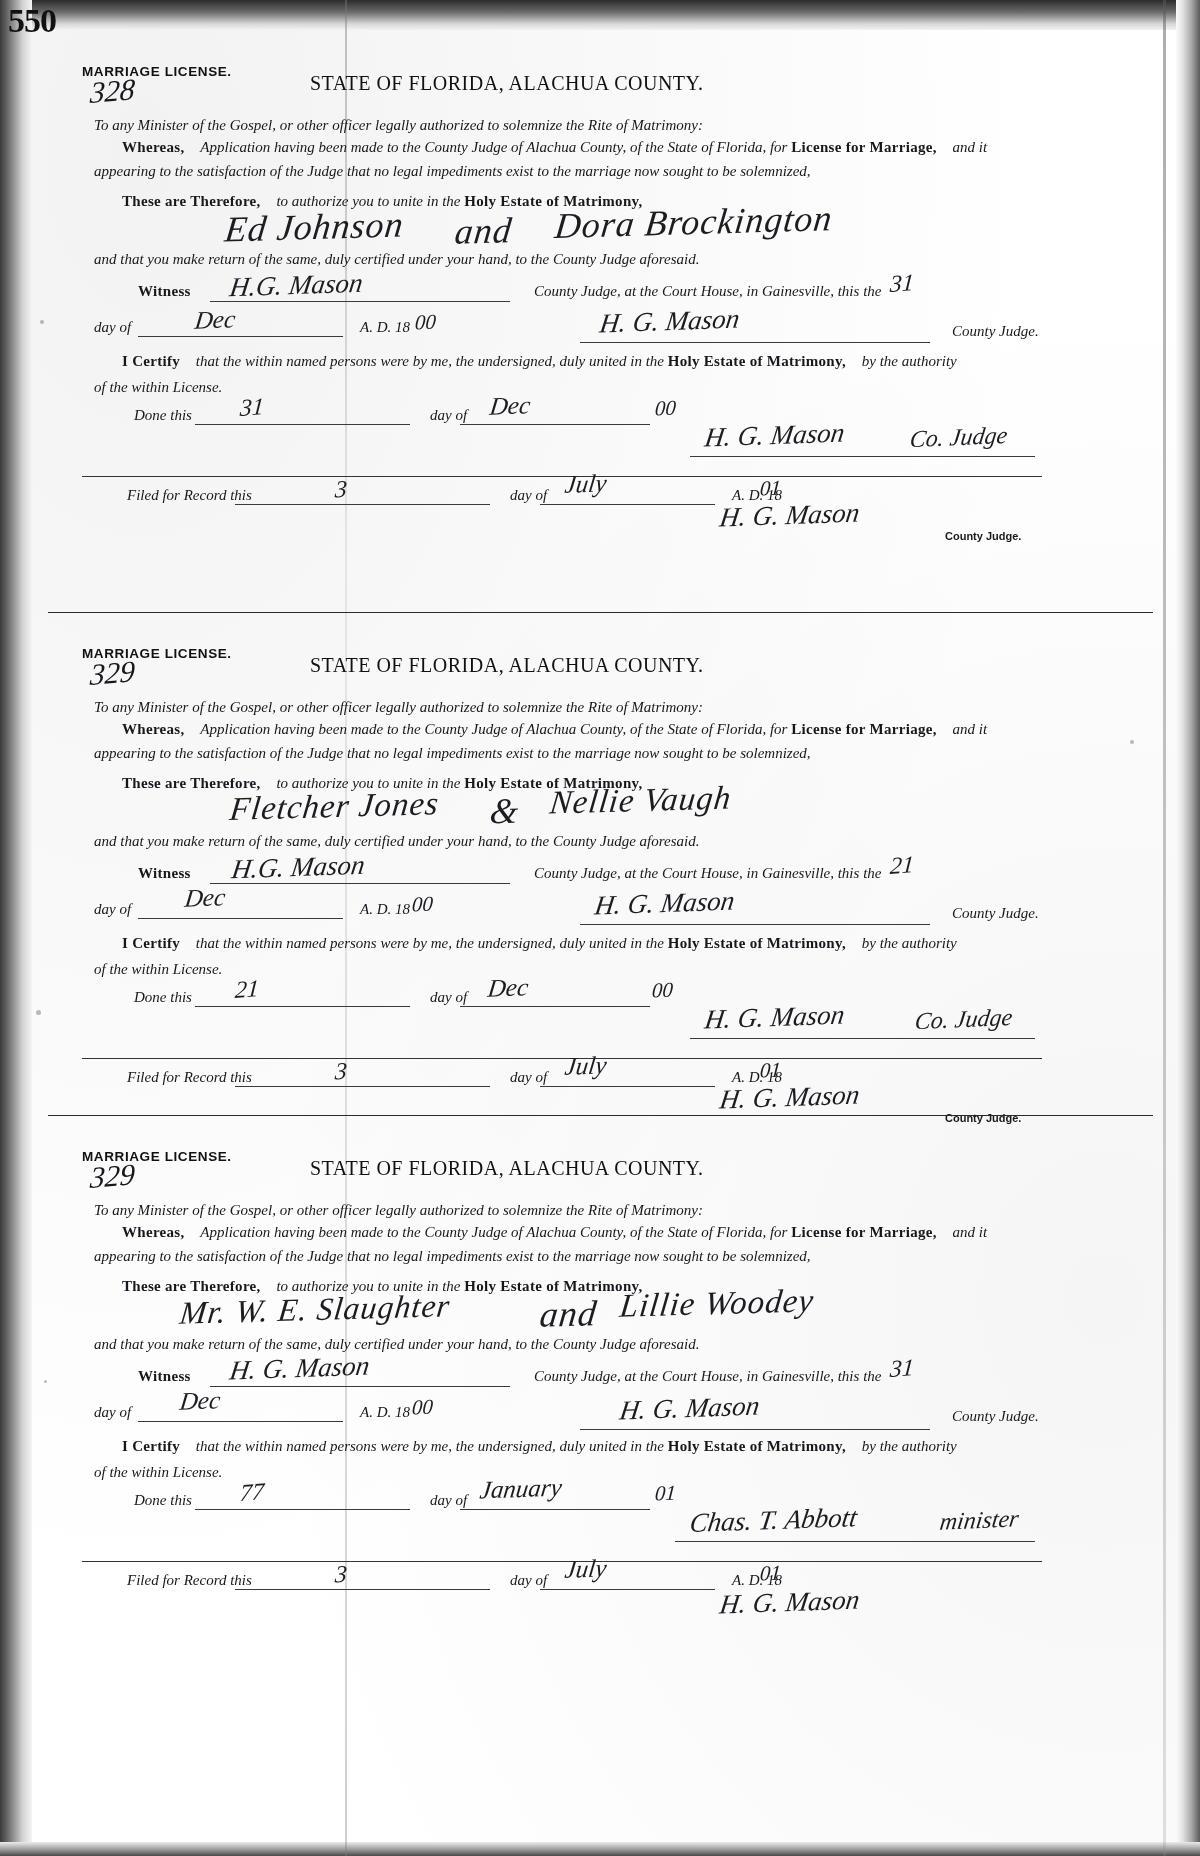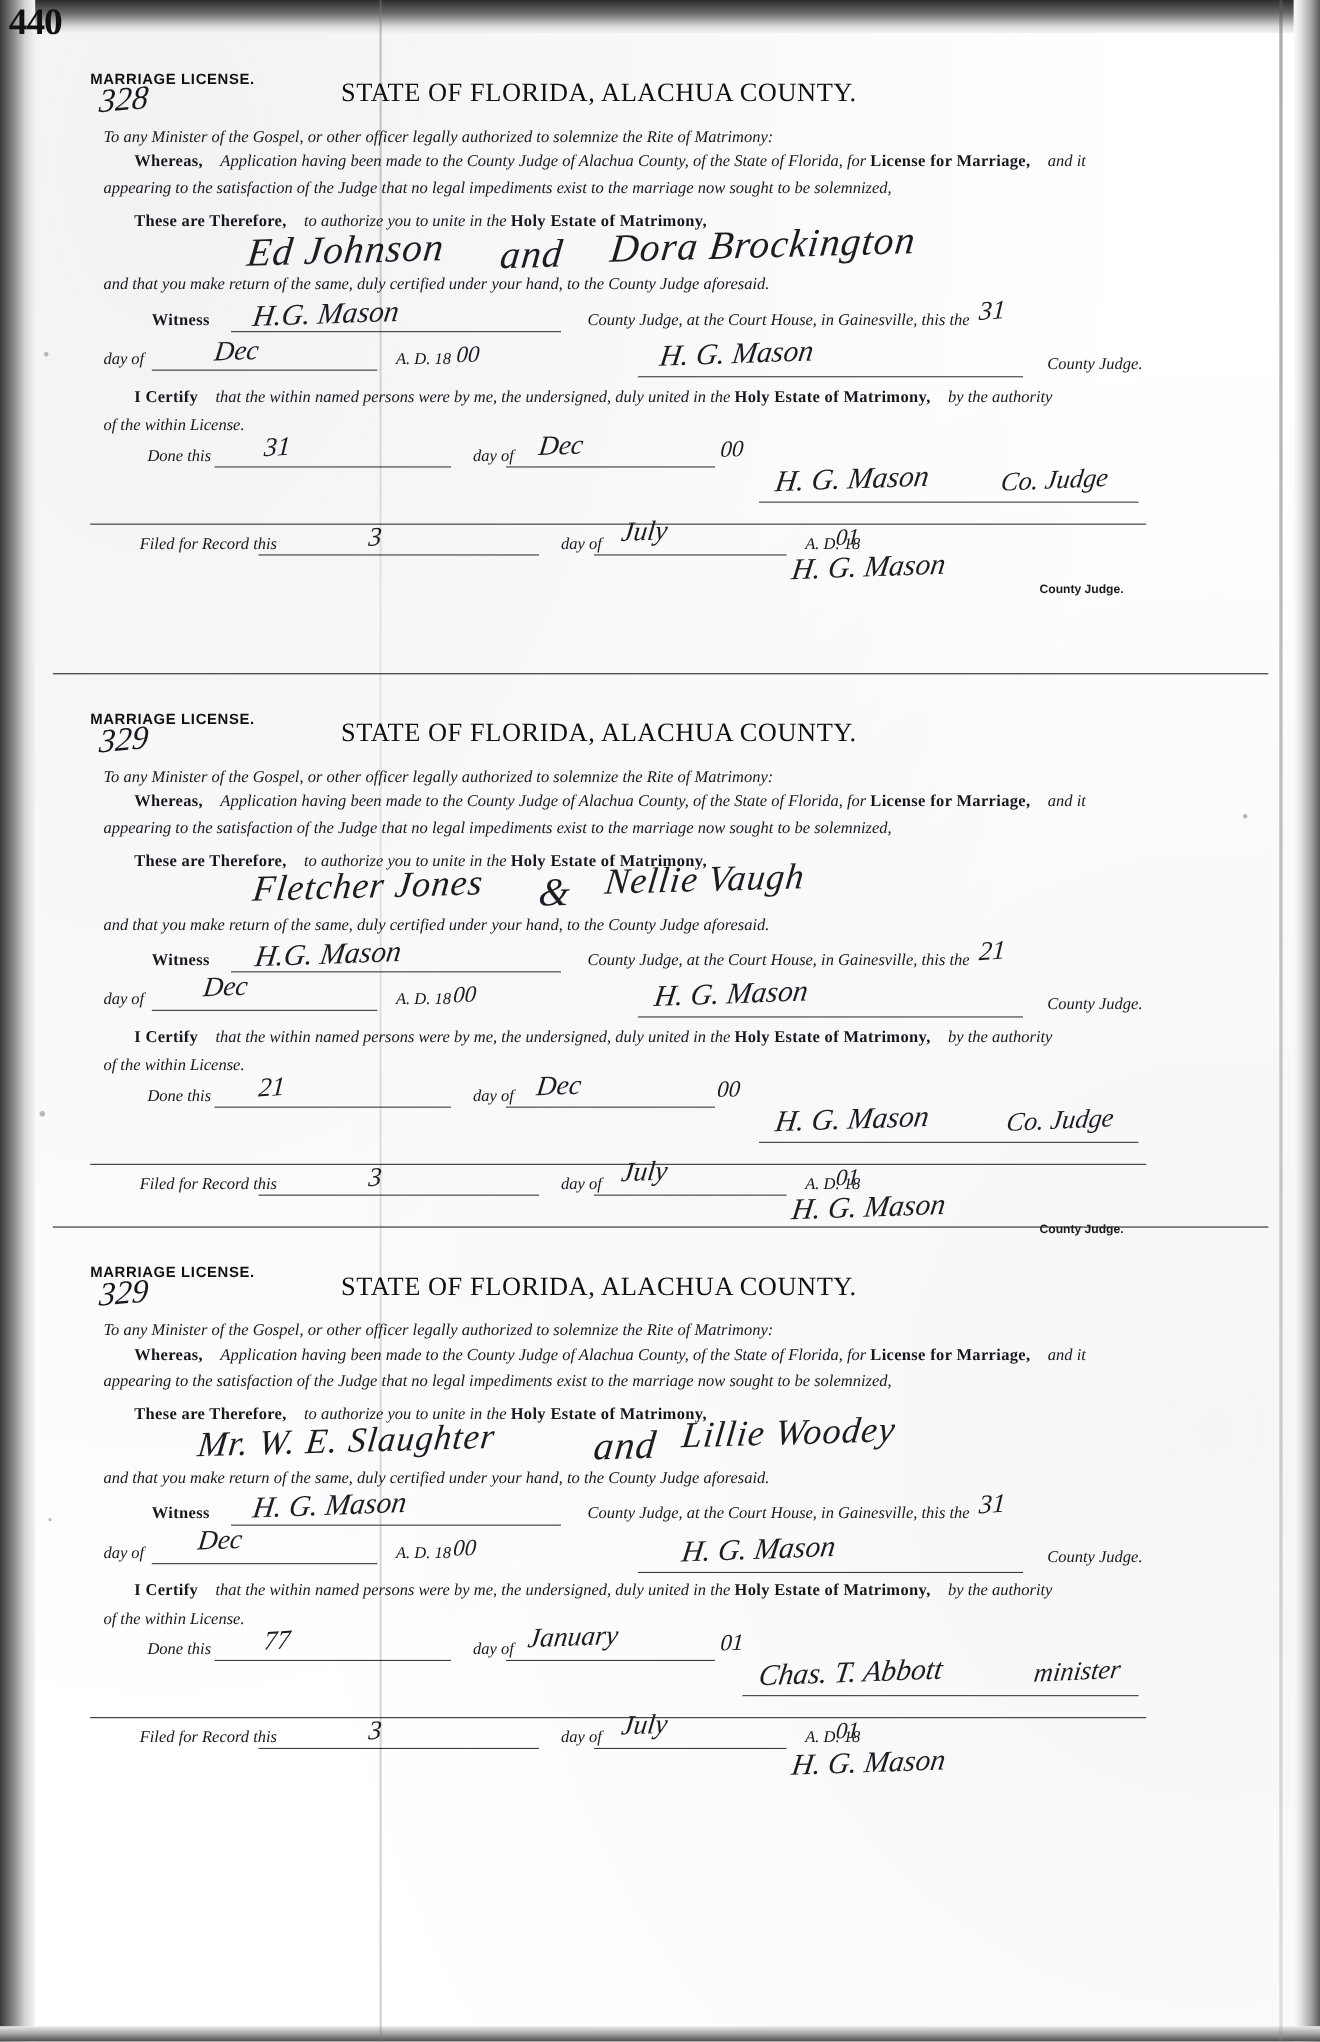--- a/index.html
+++ b/index.html
@@ -85,21 +85,21 @@
     font-family: "Liberation Serif", serif;
     font-style: italic;
     font-size: 30px;
     color: #15181c;
     transform: rotate(-5deg) skewX(-9deg);
   }
   .state-title {
     position: absolute;
     left: 250px; top: 14px;
     font-family: "Liberation Serif", serif;
-    font-size: 24px;
+    font-size: 20px;
     font-variant: small-caps;
     letter-spacing: 0.5px;
     color: #111;
     white-space: nowrap;
   }
   .line {
     position: absolute;
     left: 22px;
     font-size: 15px;
     line-height: 19px;
@@ -177,21 +177,21 @@
 
 <div class="page">
 
   <div class="edge-top"></div>
   <div class="edge-left"></div>
   <div class="edge-right"></div>
   <div class="edge-bottom"></div>
   <div class="fold-line"></div>
   <div class="fold-line2"></div>
 
-  <div class="page-number">440</div>
+  <div class="page-number">550</div>
 
   <div class="record rec1">
     <div class="ml-label">MARRIAGE LICENSE.</div>
     <div class="lic-no">328</div>
     <div class="state-title">STATE OF FLORIDA, ALACHUA COUNTY.</div>
 
     <div class="line ital" style="top:58px;">To any Minister of the Gospel, or other officer legally authorized to solemnize the Rite of Matrimony:</div>
 
     <div class="line" style="top:80px; left:62px;">
       <span class="goth">Whereas,</span>

